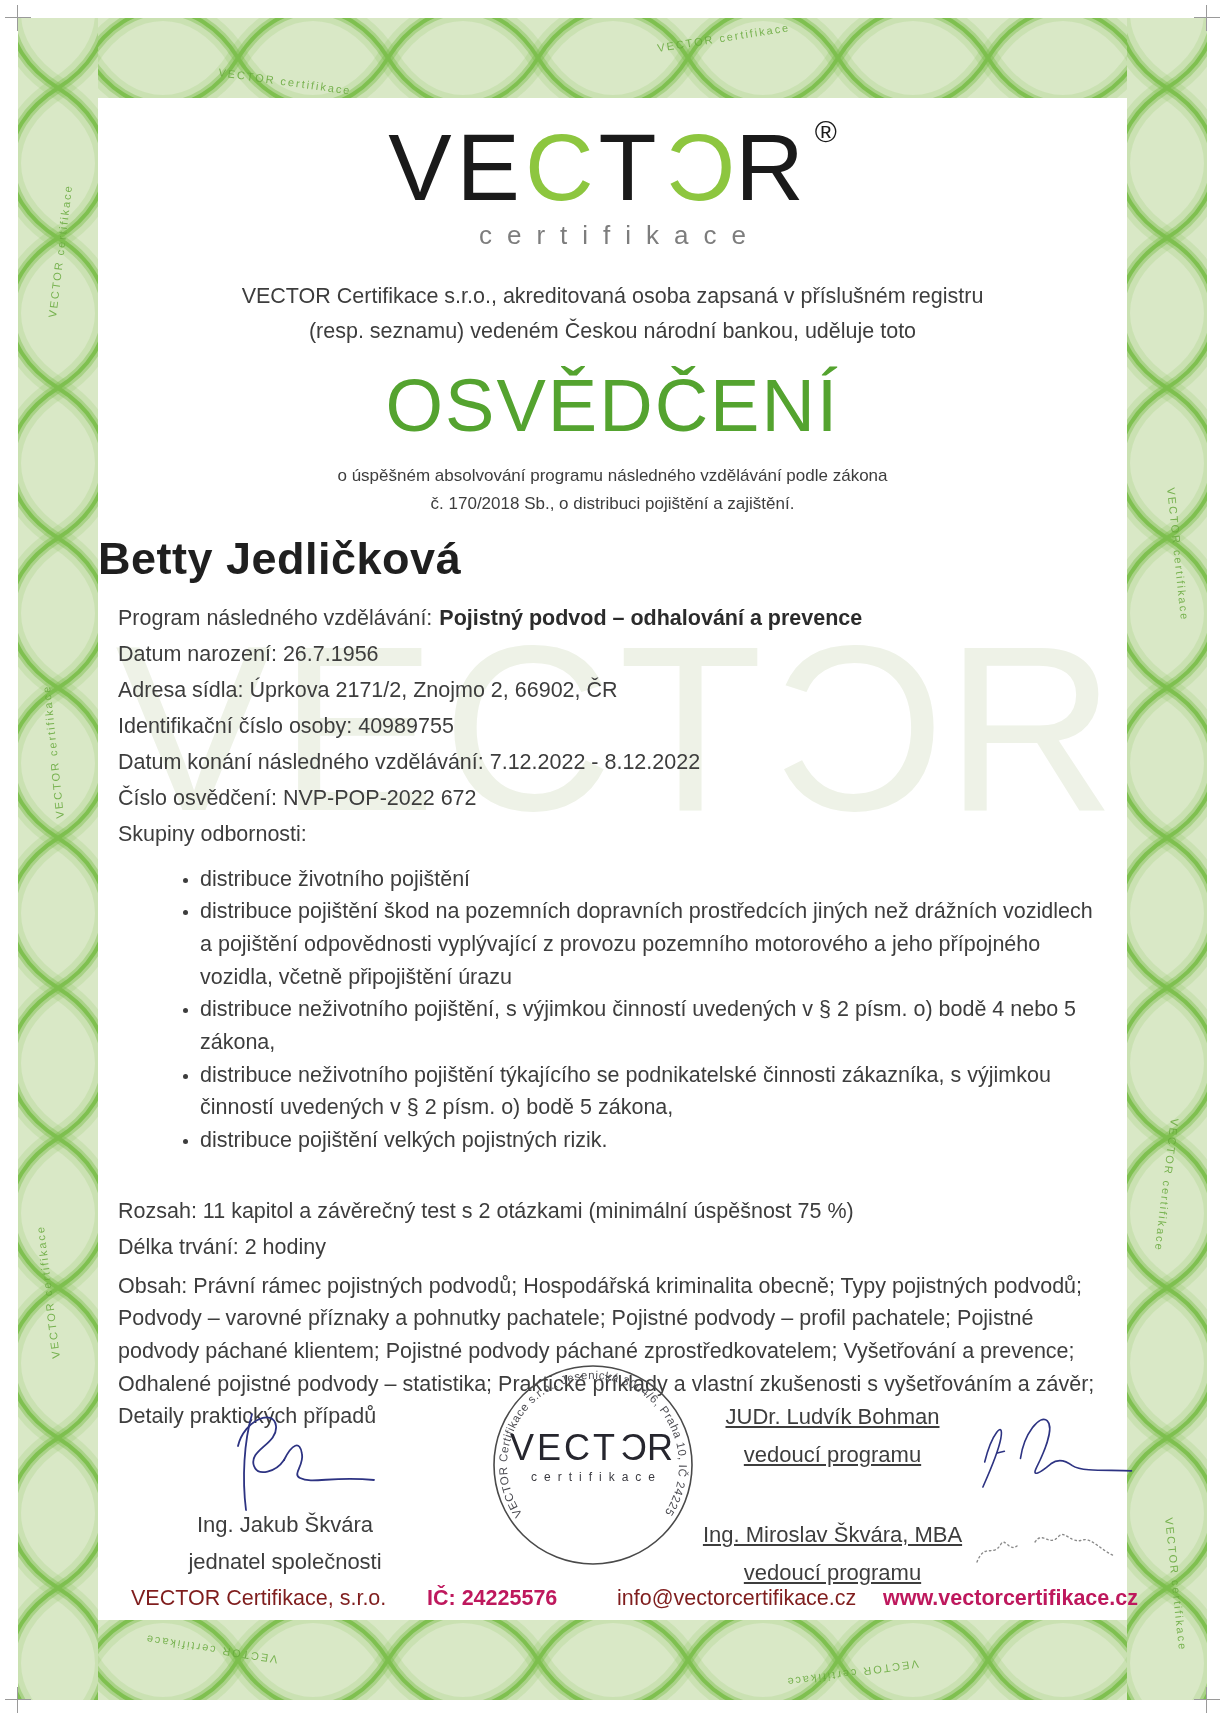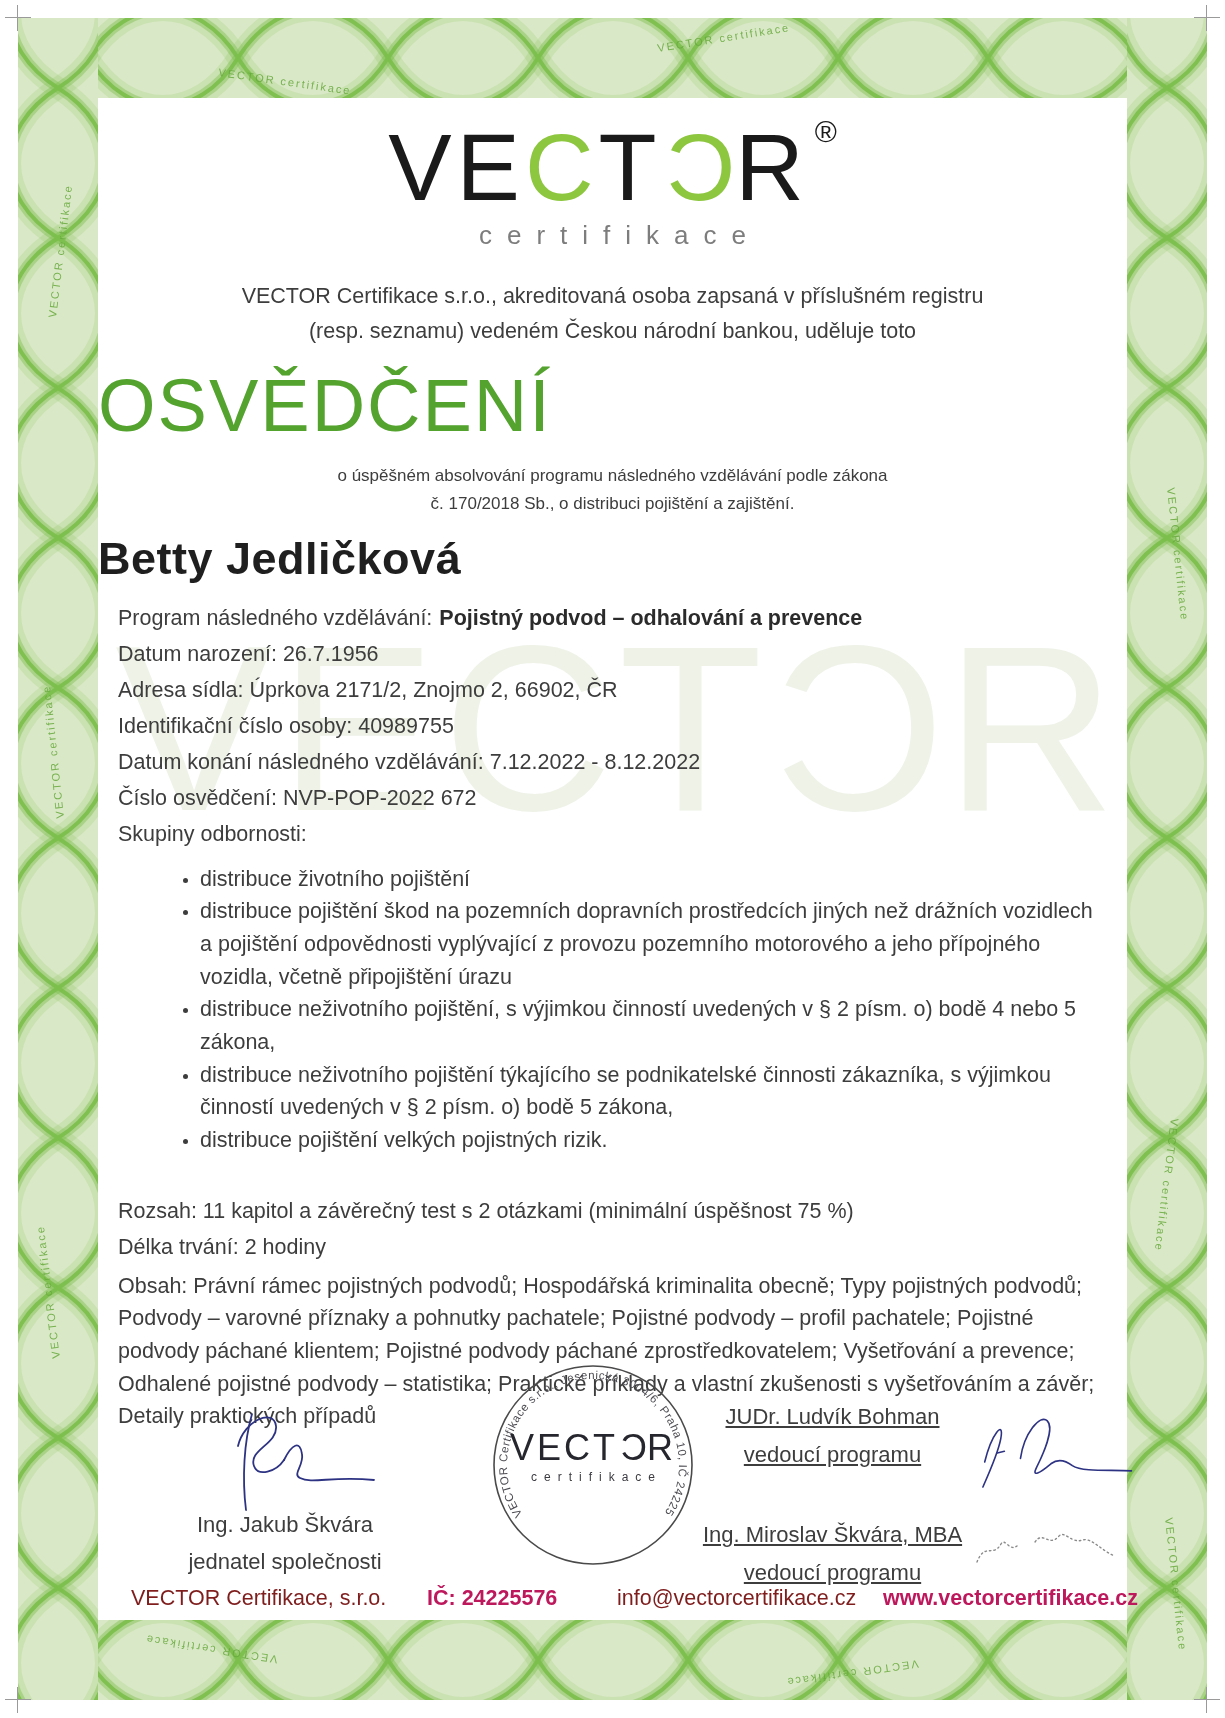--- a/index.html
+++ b/index.html
@@ -33,21 +33,21 @@
   .content{position:absolute;left:98px;top:98px;width:1029px;z-index:2;}
 
   .logo{ text-align:center;margin-top:16px;font-size:95px;letter-spacing:5px;
          line-height:1.12;color:#1a1a1a;white-space:nowrap;}
   .logo .green{color:#8dc63f;}
   .logo .reg{font-size:30px;position:relative;top:-58px;margin-left:6px;color:#1a1a1a;letter-spacing:0;}
   .logo-sub{text-align:center;color:#7d7d7d;font-size:26px;letter-spacing:15px;
             padding-left:15px;margin-top:0;}
 
   .intro{text-align:center;font-size:21.5px;line-height:1.62;margin:28px 0 0;}
-  .title{text-align:left;color:#54a32f;font-size:74px;font-weight:400;
+  .title{text-align:center;color:#54a32f;font-size:74px;font-weight:400;
          letter-spacing:2px;margin:16px 0 0;line-height:1.1;}
   .subtitle{text-align:center;font-size:17px;line-height:1.62;margin:16px 0 0;}
   .name{text-align:left;font-size:45px;font-weight:700;color:#1f1f1f;
         margin:14px 0 4px;letter-spacing:.5px;line-height:1.2;}
 
   .body-text{padding:0 26px 0 20px;font-size:21.5px;margin-top:18px;}
   .line{margin:0 0 7px;line-height:1.35;}
   .bold{font-weight:700;color:#2b2b2b;margin-left:7px;}
   .body-text ul{margin:14px 0 0;padding-left:82px;}
   .body-text li{line-height:1.52;margin:0;}

